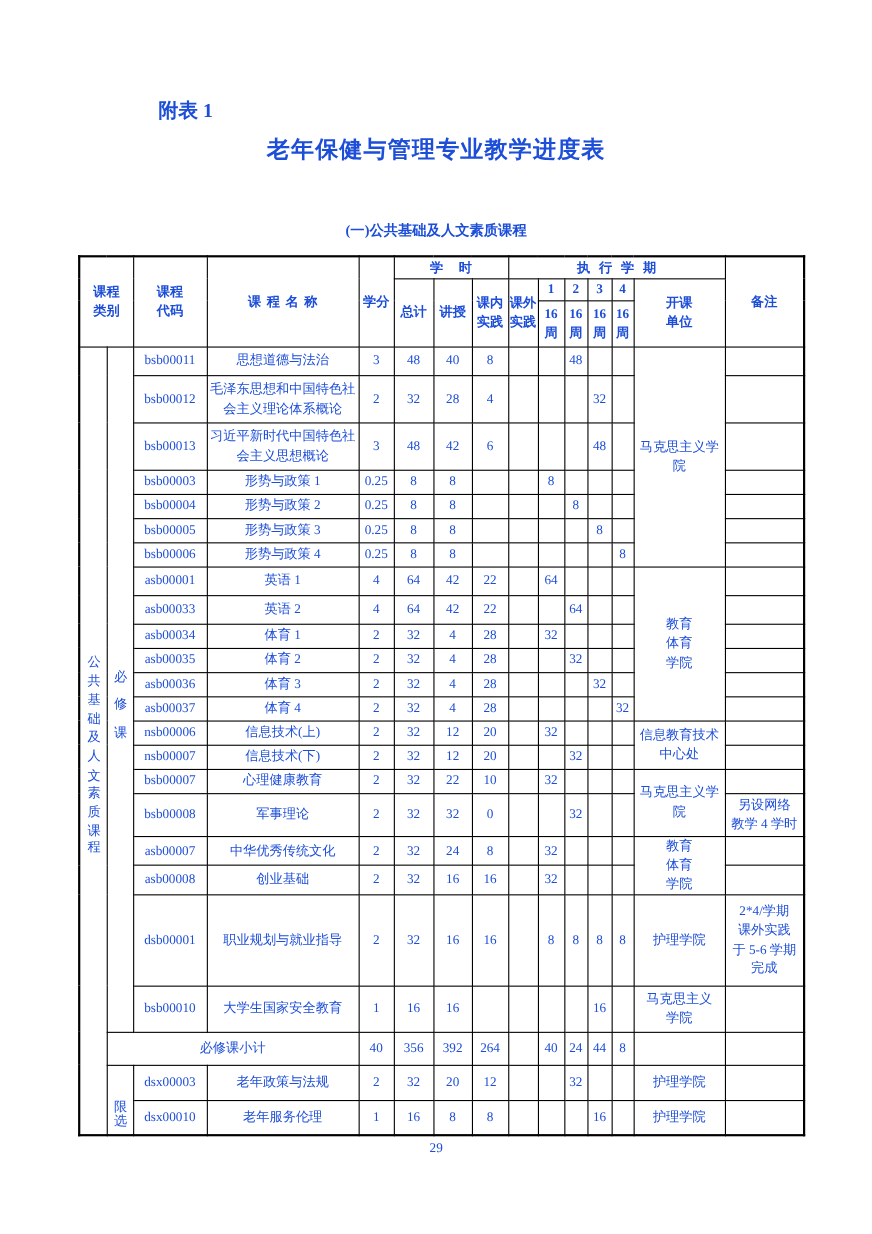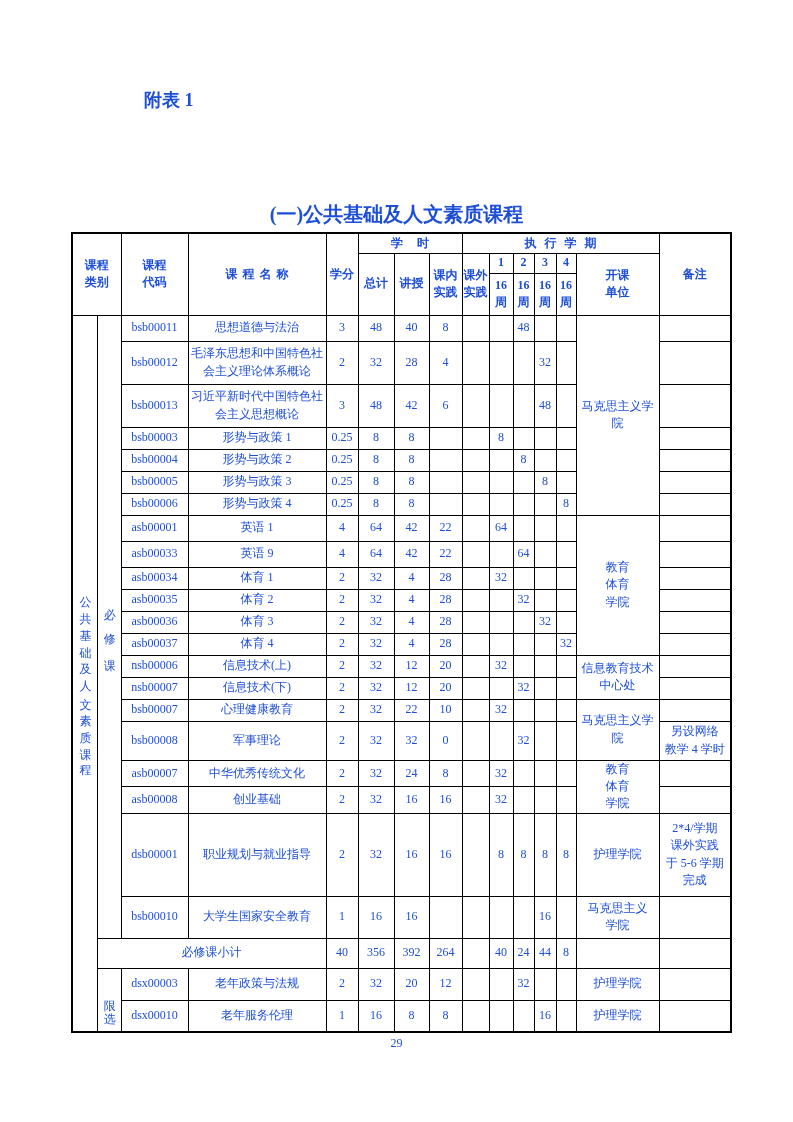--- a/index.html
+++ b/index.html
@@ -1,21 +1,21 @@
 <!DOCTYPE html>
 <html><head>
 <meta charset="utf-8">
 <style>
   html,body{margin:0;padding:0;background:#e8e8e8;}
   .page{position:relative;width:793px;height:1122px;margin:0 auto;background:#ffffff;
         font-family:"Liberation Serif","DejaVu Serif",serif;color:#1d4ed8;}
   .appendix{position:absolute;left:144px;top:88px;font-size:18px;font-weight:bold;}
   .main-title{position:absolute;left:0;top:122px;width:100%;text-align:center;font-size:21px;font-weight:bold;letter-spacing:1px;}
   .grade{position:absolute;left:0;top:161px;width:100%;text-align:center;font-size:17px;font-weight:bold;}
-  .section-title{position:absolute;left:0;top:201px;width:100%;text-align:center;font-size:20px;font-weight:bold;}
+  .section-title{position:absolute;left:0;top:201px;width:100%;text-align:center;font-size:13px;font-weight:bold;}
   .page-num{position:absolute;left:0;top:1036px;width:100%;text-align:center;font-size:12px;}
 
   table.sched{position:absolute;left:71px;top:232px;width:659px;border-collapse:collapse;
               table-layout:fixed;border:2px solid #000;}
   table.sched td{border:1px solid #000;text-align:center;vertical-align:middle;
                  font-size:12px;line-height:1.45;padding:0 1px;white-space:pre-wrap;
                  overflow:hidden;}
   thead td{font-weight:bold;}
   tr.subtotal td{font-weight:normal;}
   .ls14{letter-spacing:14px;padding-left:15px !important;}
@@ -24,20 +24,21 @@
   .vert{writing-mode:vertical-rl;text-orientation:upright;display:inline-block;}
   .v-cat{letter-spacing:17px;padding-top:17px;}
   .v-req{letter-spacing:26px;padding-top:26px;}
   .v-lim{letter-spacing:12px;padding-top:12px;}
 </style>
 </head>
 <body>
 
 <div class="page">
   <div class="appendix">附表 1</div>
+  <div class="main-title">老年保健与管理专业教学进度表</div>
   <div class="section-title">(一)公共基础及人文素质课程</div>
 
   <table class="sched">
     <colgroup>
       <col style="width:25px">
         <col style="width:24px">
         <col style="width:67px">
         <col style="width:138px">
       <col style="width:32px">
         <col style="width:36px">
@@ -202,21 +203,21 @@
         <td></td>
         <td></td>
         <td></td>
         <td rowspan="6">教育
 体育
 学院</td>
         <td></td>
       </tr>
       <tr style="height:26px">
         <td>asb00033</td>
-        <td>英语 9</td>
+        <td>英语 2</td>
         <td>4</td>
         <td>64</td>
         <td>42</td>
         <td>22</td>
         <td></td>
         <td></td>
         <td>64</td>
         <td></td>
         <td></td>
         <td></td>

